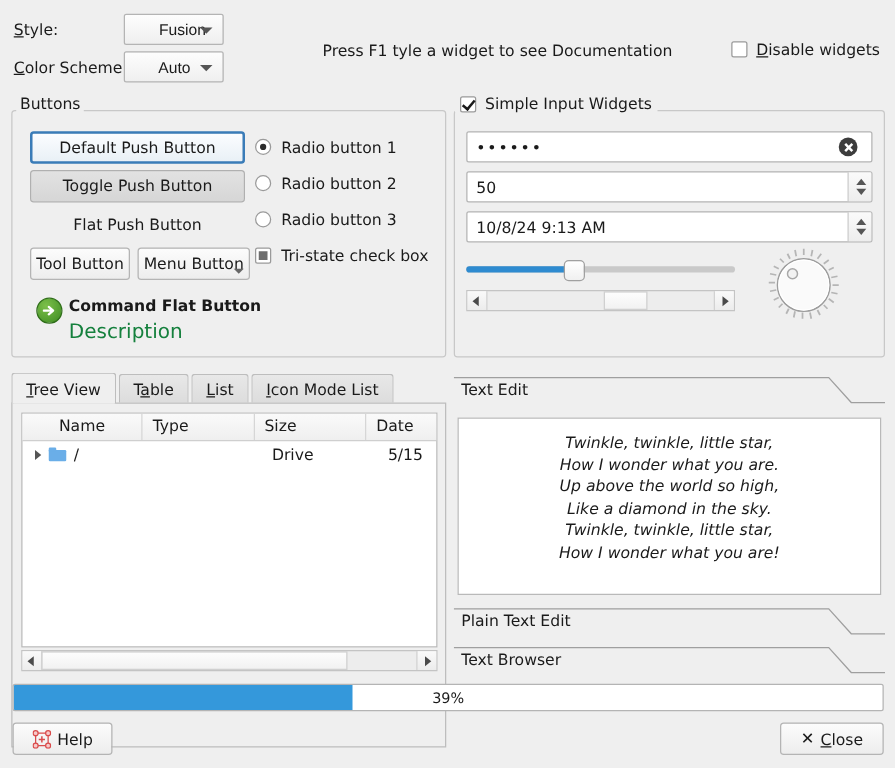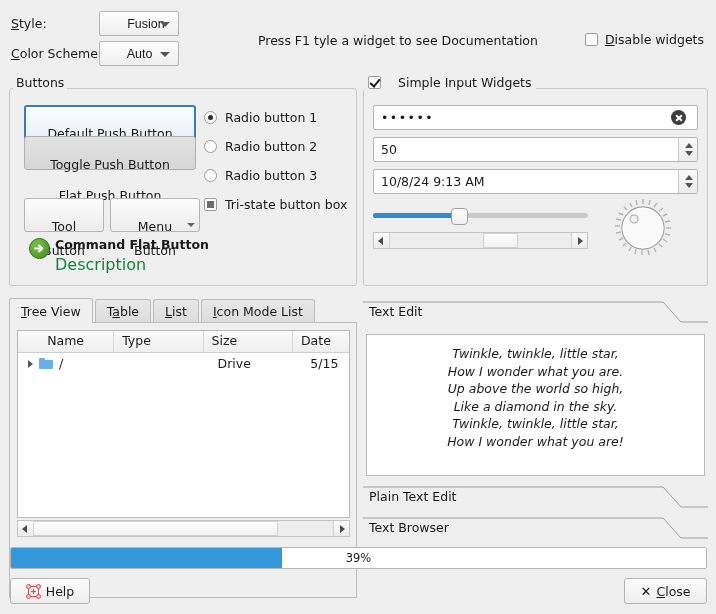--- a/index.html
+++ b/index.html
@@ -41,28 +41,28 @@
   }
   .cb.tri::after{
     content:"";position:absolute;left:2px;top:2px;width:7px;height:7px;background:#6e6e6e;
   }
   
   .gb{position:absolute;box-sizing:border-box;border:1px solid #c8c8c8;border-radius:3px;background:#efefef;}
   .gb-title{position:absolute;font-size:12.5px;color:#1a1a1a;background:#efefef;padding:0 3px;}
   #gb-buttons{left:9px;top:88px;width:348px;height:198px;}
   #t-buttons{left:13px;top:75px;}
   #gb-input{left:363px;top:88px;width:345px;height:198px;}
-  #t-input{left:364px;top:75px;display:flex;align-items:center;gap:17px;padding:0 4px;}
+  #t-input{left:364px;top:75px;display:flex;align-items:flex-end;gap:7px;padding:0 4px;}
   
   .pb{
     position:absolute;box-sizing:border-box;height:26px;
     border:1px solid #b4b4b4;border-radius:3px;
     background:linear-gradient(#fcfcfc,#ededed);
     font-size:12.5px;color:#1a1a1a;text-align:center;line-height:24px;
-    font-family:inherit;padding:16px;
+    font-family:inherit;padding:0;
   }
   #btn-default{left:24px;top:105px;width:172px;border:2px solid #3a7cb8;line-height:22px;background:linear-gradient(#fbfdff,#e9f0f6);}
   #btn-toggle{left:24px;top:136px;width:172px;background:linear-gradient(#e2e2e2,#d6d6d6);border-color:#b0b0b0;}
   #btn-flat{left:24px;top:167px;width:172px;border:1px solid transparent;background:transparent;}
   #btn-tool{left:24px;top:198px;width:80px;}
   #btn-menu{left:110px;top:198px;width:90px;}
   #btn-menu .mnu{
     position:absolute;right:4px;bottom:4px;width:0;height:0;
     border-left:4px solid transparent;border-right:4px solid transparent;border-top:4px solid #666;
   }
@@ -218,21 +218,21 @@
 <label class="radio-row" id="r2">
   <span class="rb"></span>
   <span>Radio button 2</span>
 </label>
 <label class="radio-row" id="r3">
   <span class="rb"></span>
   <span>Radio button 3</span>
 </label>
 <label class="radio-row" id="tri">
   <span class="cb tri"></span>
-  <span>Tri-state button box</span>
+  <span>Tri-state check box</span>
 </label>
 
 <div class="gb" id="gb-input"></div>
 <label class="gb-title" id="t-input">
   <span class="cb checked"></span>
   <span>Simple Input Widgets</span>
 </label>
 
 <div class="field" id="f-pass">••••••</div>
 <button id="clear-btn"></button>

